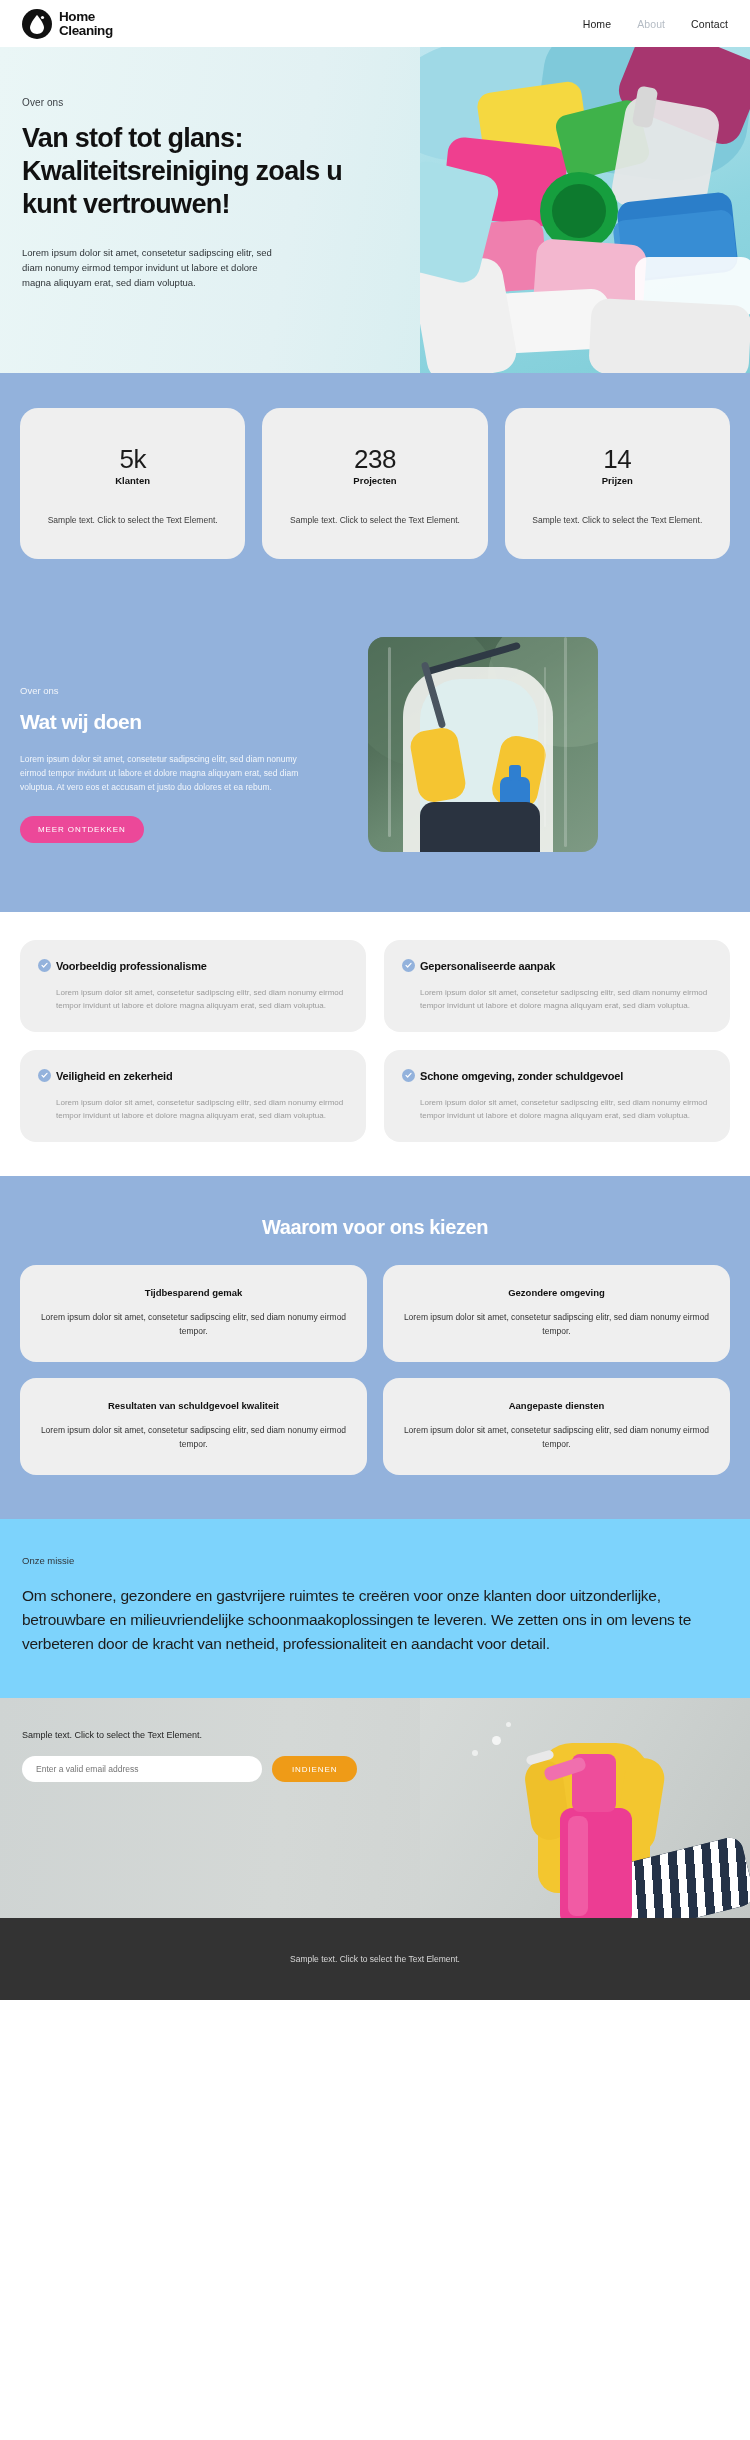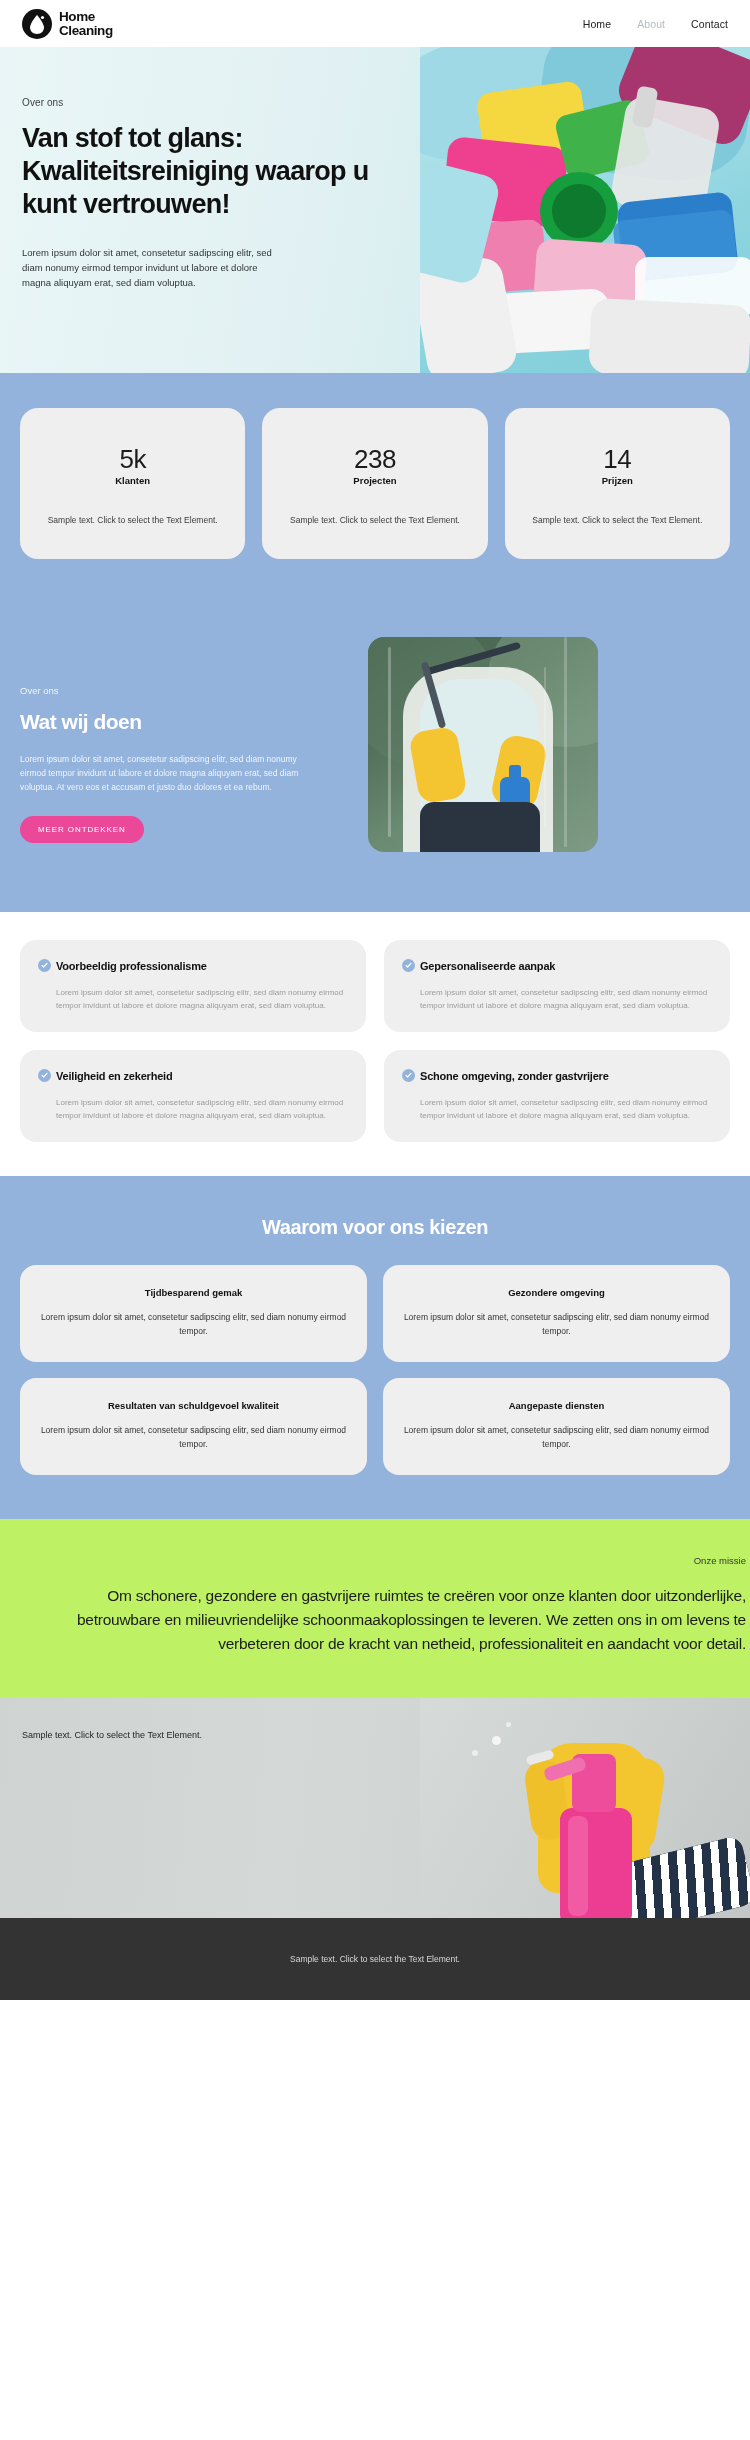--- a/index.html
+++ b/index.html
@@ -127,21 +127,21 @@
   .waarom-grid { display: flex; flex-direction: column; gap: 16px; }
   .waarom-row { display: flex; gap: 16px; }
   .waarom-card {
     flex: 1; background: #efefef; border-radius: 16px;
     padding: 22px 20px 24px 20px; text-align: center; min-height: 84px;
   }
   .waarom-title { font-size: 9.5px; font-weight: bold; color: #111111; margin-bottom: 12px; }
   .waarom-body { font-size: 8.5px; line-height: 14px; color: #333333; }
 
   
-  .missie { background: #bef264; padding: 36px 4px 42px 22px; text-align: right; }
+  .missie { background: #7dd3fc; padding: 36px 17px 42px 22px; }
   .missie-eyebrow { font-size: 9.5px; color: #30363b; margin-bottom: 18px; }
   .missie-text { font-size: 15.5px; line-height: 24px; color: #1c1c1c; letter-spacing: -0.25px; }
 
   
   .cta {
     height: 220px; position: relative; overflow: hidden;
     background: linear-gradient(95deg, #cfd4d3 0%, #d4d8d6 38%, #cfd3d1 70%, #c7cccb 100%);
   }
   .cta-photo { position: absolute; right: 0; top: 0; width: 330px; height: 220px; overflow: hidden; }
   .cta-inner { position: relative; z-index: 3; padding: 32px 0 0 22px; width: 420px; }
@@ -221,21 +221,21 @@
       <div class="ph" style="left:30px;top:175px;width:95px;height:70px;background:#ef7fae;border-radius:14px;transform:rotate(-4deg);"></div>
       <div class="ph" style="left:115px;top:195px;width:110px;height:70px;background:#f3b7cf;border-radius:16px;transform:rotate(4deg);"></div>
       <div class="ph" style="left:215px;top:210px;width:120px;height:60px;background:#ffffff;border-radius:14px;opacity:.9;"></div>
       <div class="ph" style="left:40px;top:245px;width:150px;height:60px;background:#f6f6f6;border-radius:18px;transform:rotate(-3deg);"></div>
       <div class="ph" style="left:170px;top:255px;width:160px;height:75px;background:#ececec;border-radius:18px;transform:rotate(3deg);"></div>
       <div class="ph" style="left:0px;top:215px;width:90px;height:115px;background:#f0f0f0;border-radius:20px;transform:rotate(-10deg);"></div>
       <div class="ph" style="left:-20px;top:120px;width:90px;height:110px;background:#a9dfe8;border-radius:18px;transform:rotate(14deg);"></div>
     </div>
     <div class="hero-inner">
       <div class="eyebrow">Over ons</div>
-      <h1>Van stof tot glans: Kwaliteitsreiniging waarop u kunt vertrouwen!</h1>
+      <h1>Van stof tot glans: Kwaliteitsreiniging zoals u kunt vertrouwen!</h1>
       <p>Lorem ipsum dolor sit amet, consetetur sadipscing elitr, sed diam nonumy eirmod tempor invidunt ut labore et dolore magna aliquyam erat, sed diam voluptua.</p>
     </div>
   </div>
 
   <div class="blue stats-band">
     <div class="stats-row">
       <div class="stat-card">
         <div class="stat-num">5k</div>
         <div class="stat-label">Klanten</div>
         <div class="stat-desc">Sample text. Click to select the Text Element.</div>
@@ -317,21 +317,21 @@
           </span><span>Gepersonaliseerde aanpak</span>
         </div>
         <div class="feat-body">Lorem ipsum dolor sit amet, consetetur sadipscing elitr, sed diam nonumy eirmod tempor invidunt ut labore et dolore magna aliquyam erat, sed diam voluptua.</div>
       </div>
       <div class="feat-card">
         <div class="feat-title">
           <span class="check-icon">
             <svg width="7" height="7" viewBox="0 0 7 7">
                 <path d="M1 3.4 L2.6 5 L6 1.3" stroke="#ffffff" stroke-width="1.2" fill="none" stroke-linecap="round" stroke-linejoin="round"></path>
               </svg>
-          </span><span>Schone omgeving, zonder gastvrijere</span>
+          </span><span>Schone omgeving, zonder schuldgevoel</span>
         </div>
         <div class="feat-body">Lorem ipsum dolor sit amet, consetetur sadipscing elitr, sed diam nonumy eirmod tempor invidunt ut labore et dolore magna aliquyam erat, sed diam voluptua.</div>
       </div>
     </div>
   </div>
 
   <div class="blue waarom">
     <h2>Waarom voor ons kiezen</h2>
     <div class="waarom-grid">
       <div class="waarom-row">
@@ -379,20 +379,24 @@
       <div class="ph" style="left:152px;top:56px;width:44px;height:58px;background:#ee4d9b;border-radius:8px;"></div>
       <div class="ph" style="left:124px;top:64px;width:42px;height:14px;background:#f06fae;border-radius:6px;transform:rotate(-18deg);"></div>
       <div class="ph" style="left:106px;top:55px;width:28px;height:9px;background:#e9e9e9;border-radius:5px;transform:rotate(-16deg);"></div>
 
       <div class="ph ph-r" style="left:72px;top:38px;width:9px;height:9px;background:rgba(255,255,255,.75);"></div>
       <div class="ph ph-r" style="left:52px;top:52px;width:6px;height:6px;background:rgba(255,255,255,.6);"></div>
       <div class="ph ph-r" style="left:86px;top:24px;width:5px;height:5px;background:rgba(255,255,255,.6);"></div>
     </div>
     <div class="cta-inner">
       <div class="cta-sub">Sample text. Click to select the Text Element.</div>
+      <div class="cta-form">
+        <input class="email-input" type="text" placeholder="Enter a valid email address" style="">
+        <button class="btn-submit">INDIENEN</button>
+      </div>
     </div>
   </div>
 
   <div class="footer">
     <div class="footer-text">Sample text. Click to select the Text Element.</div>
   </div>
 
 </div>
 
 </body></html>

